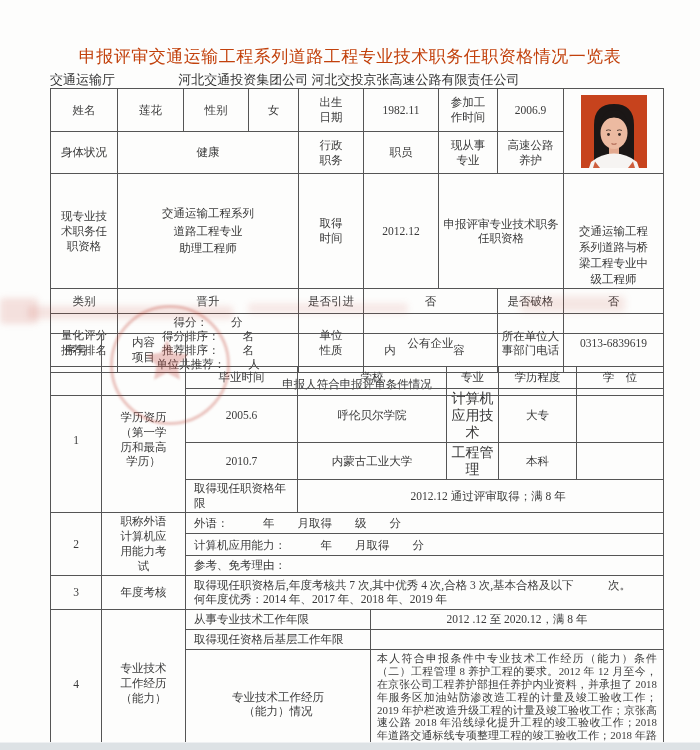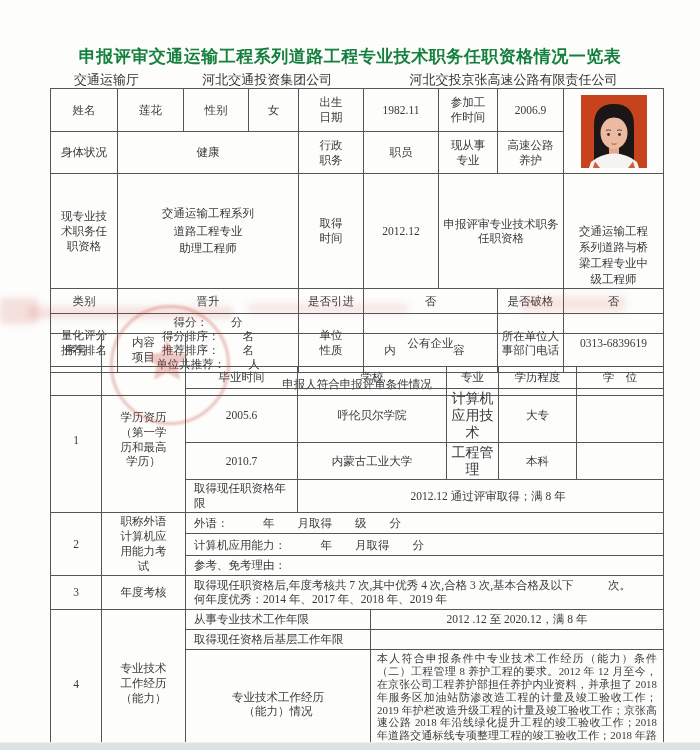--- a/index.html
+++ b/index.html
@@ -1,23 +1,23 @@
 <!DOCTYPE html>
 <html><head>
 <meta charset="utf-8">
 <style>
   html,body{margin:0;padding:0;background:#e9e9e9;}
   .page{position:relative;width:700px;height:750px;background:#fdfdfc;overflow:hidden;
         font-family:"Liberation Serif","DejaVu Serif",serif;color:#3a3a3a;}
   .title{position:absolute;top:45px;left:0;right:0;text-align:center;
-         font-size:17px;font-weight:bold;letter-spacing:.5px;color:#15803d;}
+         font-size:17px;font-weight:normal;letter-spacing:.5px;color:#c2410c;}
   .orgline{position:absolute;top:71px;left:50px;width:613px;font-size:13px;color:#333;white-space:nowrap;}
-  .org-dept{margin-left:24px;}
+  .org-dept{}
   .org-group{margin-left:60px;}
-  .org-company{margin-left:74px;}
+  .org-company{}
 
   table{border-collapse:collapse;table-layout:fixed;}
   .t1{position:absolute;top:88px;left:50px;border-radius:7px;}
   .t2{position:absolute;top:333px;left:50px;}
   td{border:1px solid #555;font-size:11.5px;line-height:1.22;text-align:center;
      vertical-align:middle;padding:1px 3px;color:#3a3a3a;overflow:hidden;}
   .pre{white-space:pre-line;}
   .la{text-align:left;padding-left:8px;}
   .w2{display:inline-block;width:2em;line-height:1.3;text-align:center;}
   .w32{display:inline-block;width:3.2em;line-height:1.3;}

